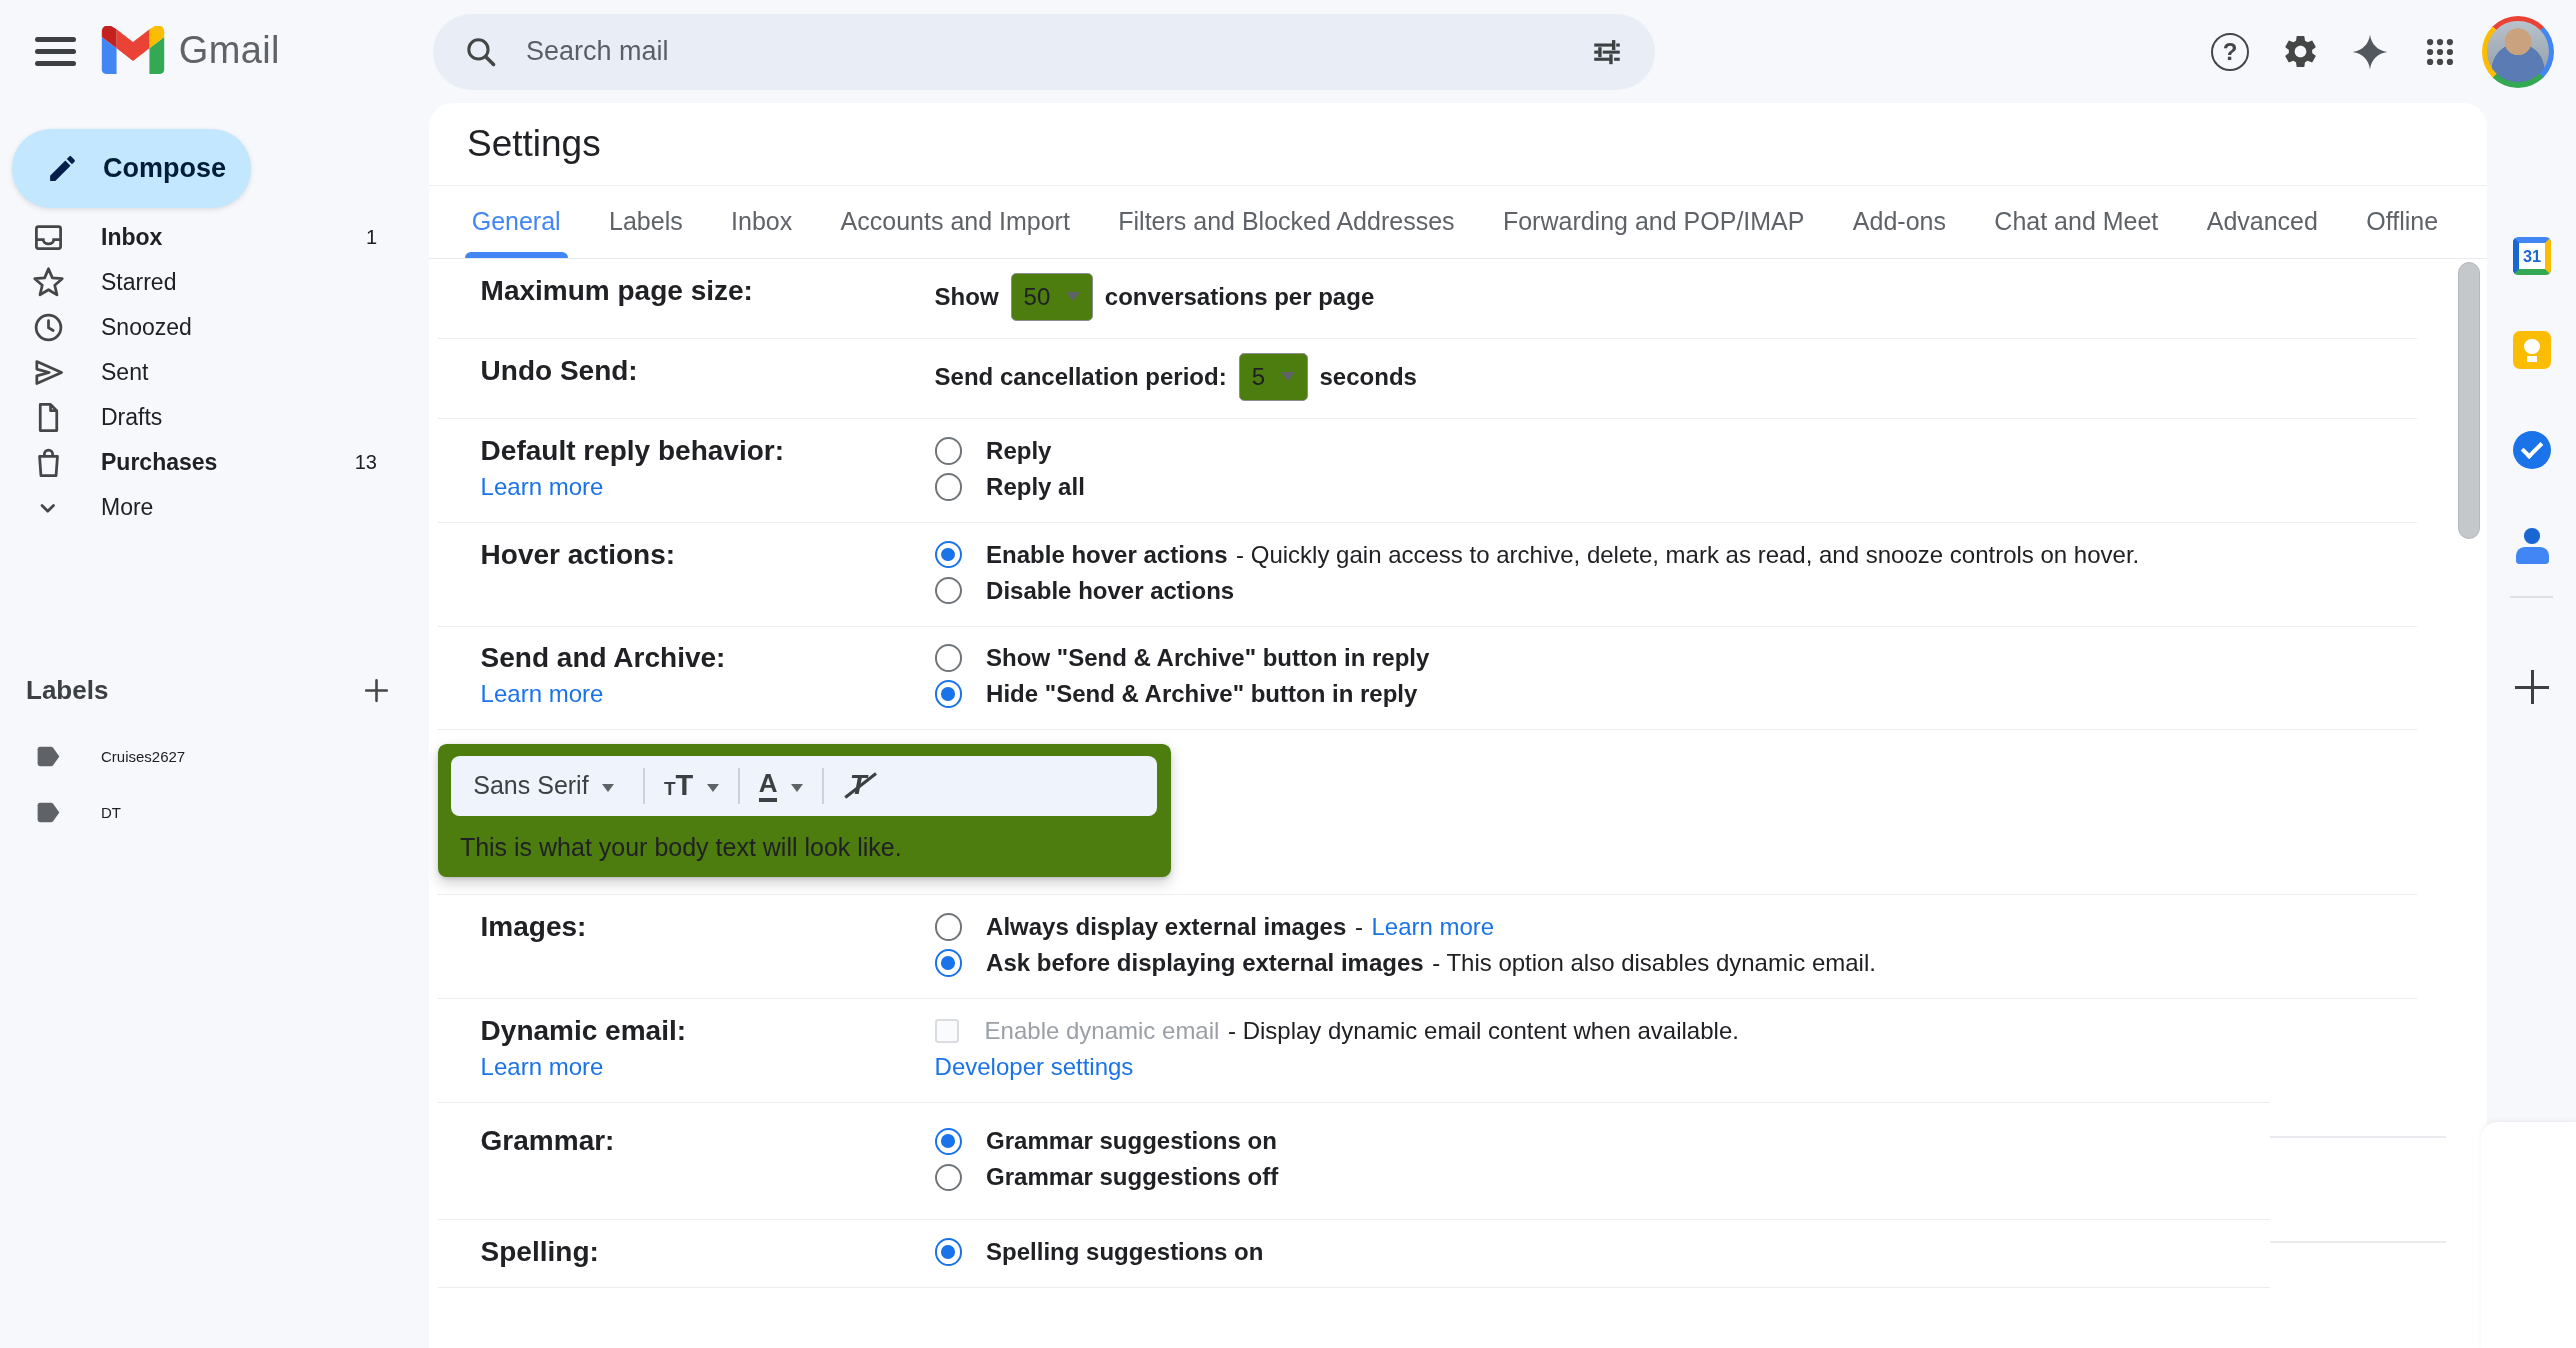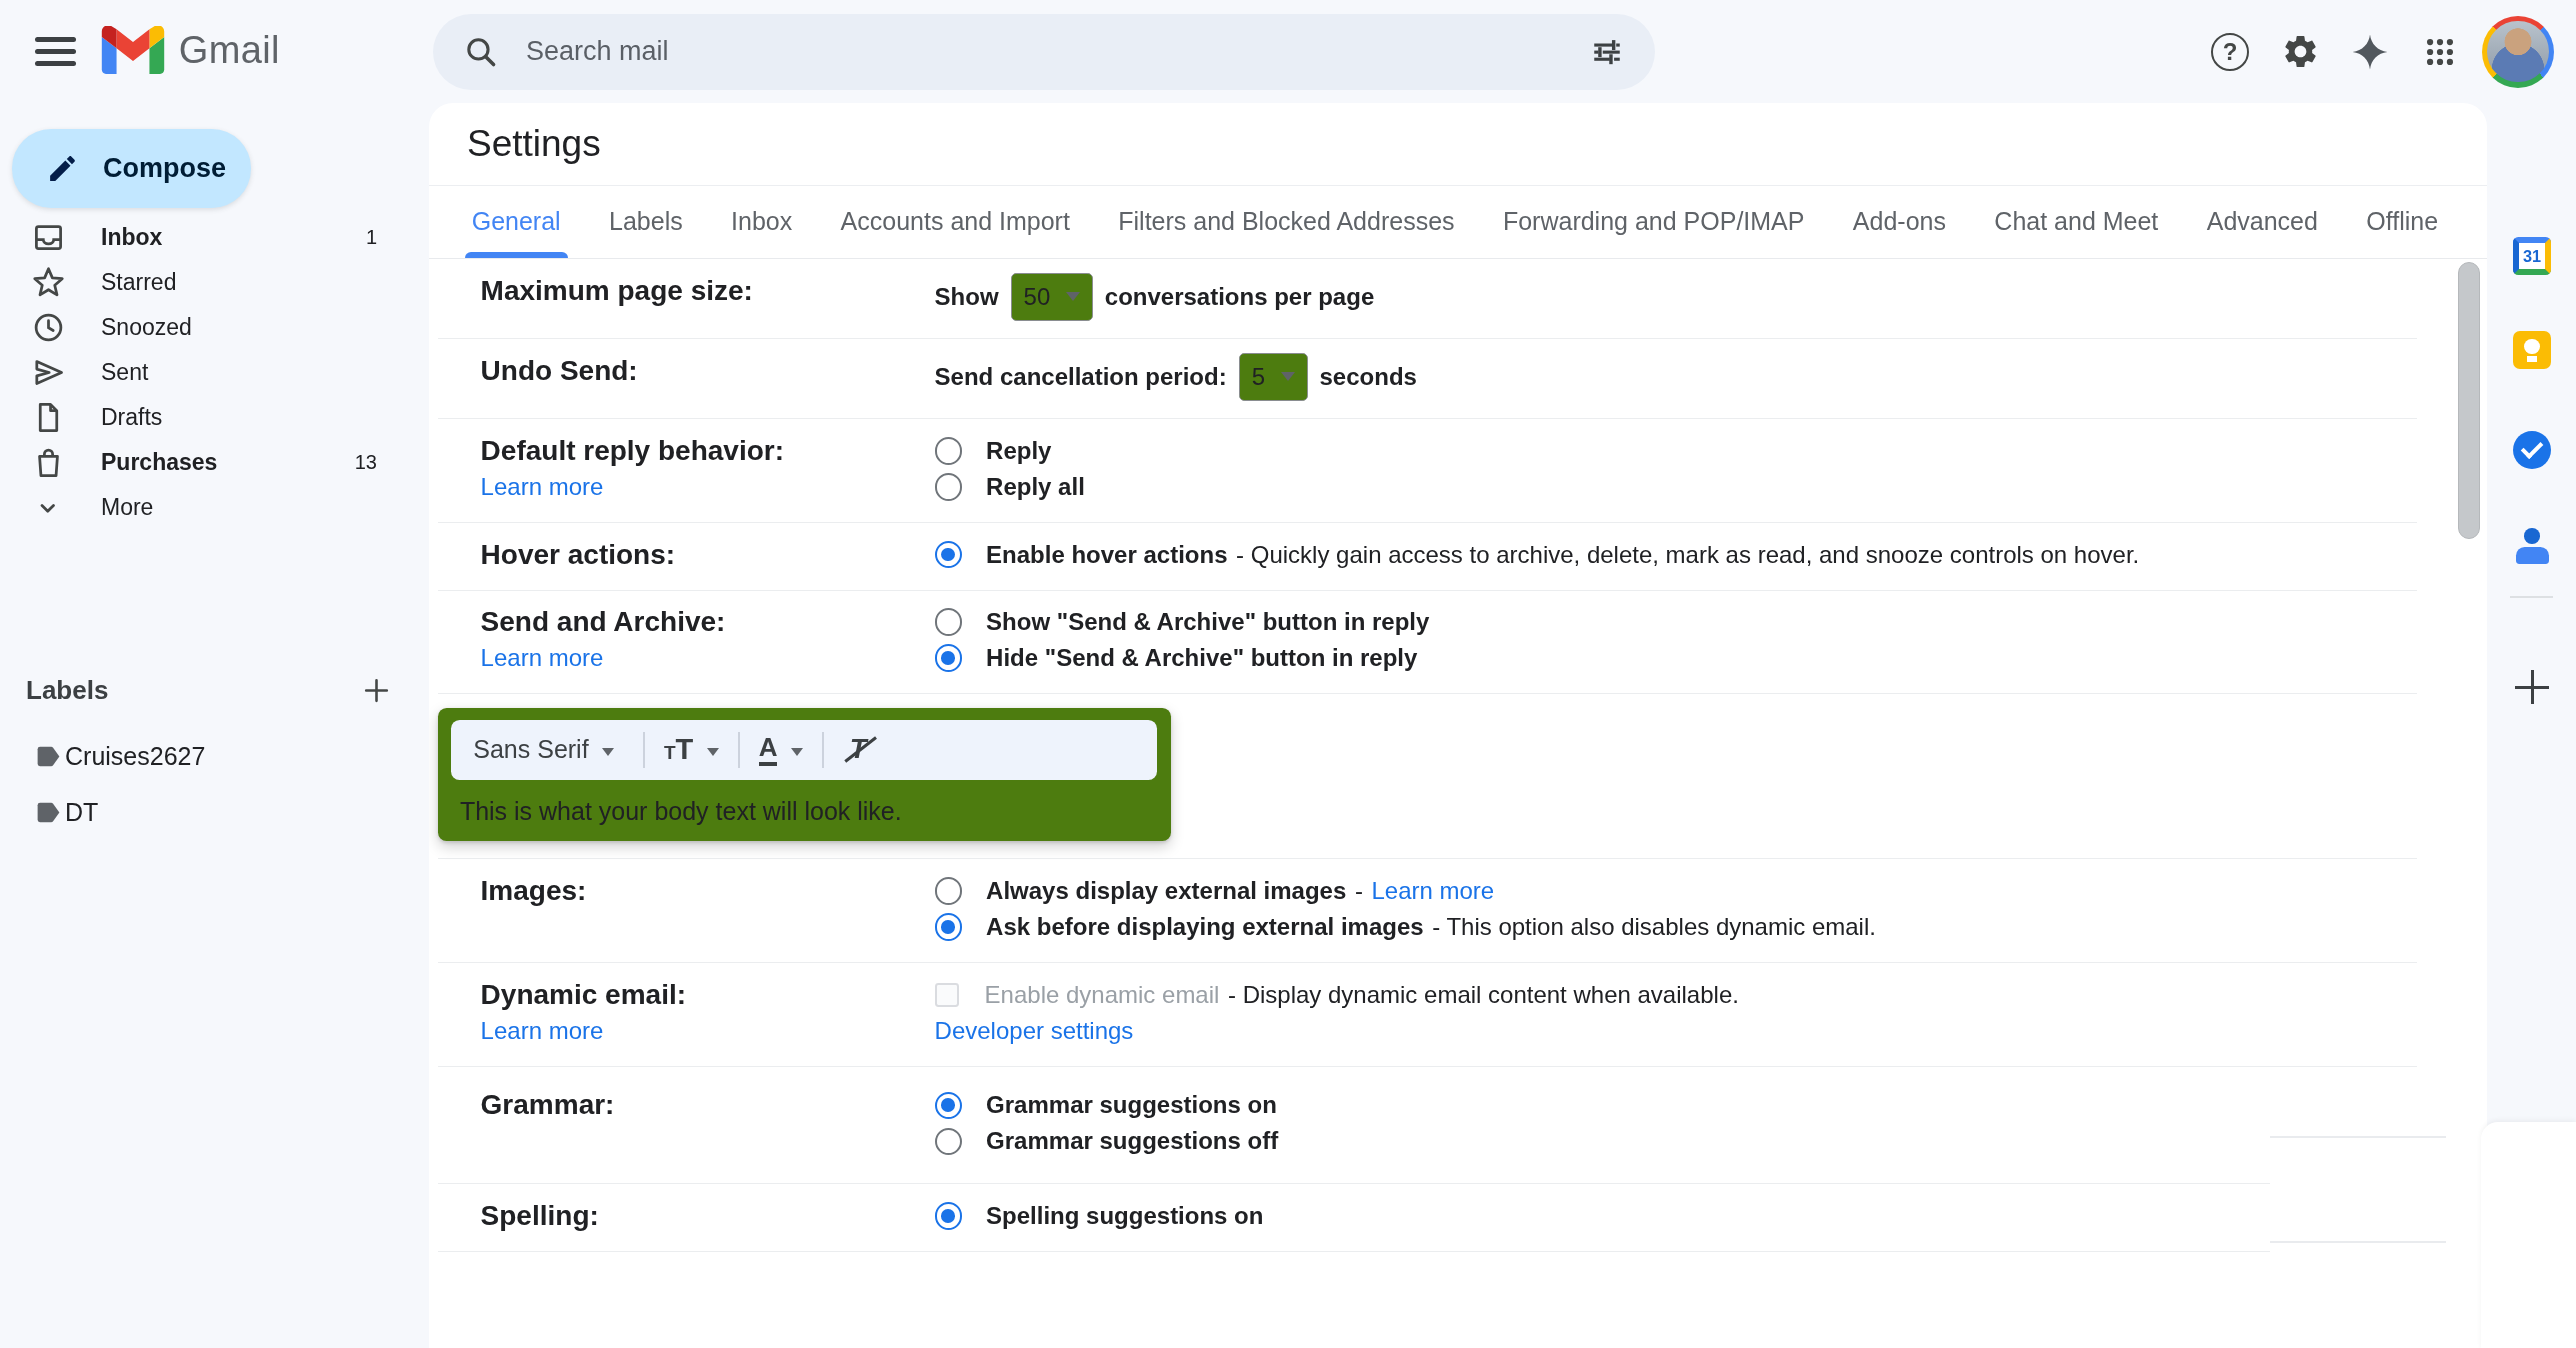--- a/index.html
+++ b/index.html
@@ -37,21 +37,21 @@
   .navitem .nicon { width:34px; display:flex; justify-content:center; }
   .navitem .nlabel { margin-left:36px; font-size:23px; color:#202124; flex:1; }
   .navitem .nlabel.bold { font-weight:700; }
   .navitem .ncount { font-size:20px; color:#202124; }
   .labels-head { position:absolute; top:568px; left:26px; right:34px; display:flex; align-items:center; justify-content:space-between; }
   .labels-title { font-size:26px; font-weight:700; color:#3c4043; }
   .plusbtn { width:38px; height:38px; display:flex; align-items:center; justify-content:center; cursor:pointer; }
   .labellist { position:absolute; top:625px; width:100%; }
   .labelitem { height:56px; display:flex; align-items:center; padding:0 34px 0 31px; cursor:pointer; }
   .labelitem .nicon { width:34px; display:flex; justify-content:center; }
-  .labelitem .nlabel { font-size:25px; color:#202124; }
+  .labelitem .nlabel { margin-left:36px; font-size:15px; color:#202124; }
 
   
   .card { position:absolute; left:429px; top:103px; width:2058px; height:1246px; background:#fff; border-radius:24px 24px 0 0; overflow:hidden; }
   .title-block { height:83px; display:flex; align-items:center; padding-left:38px; border-bottom:1.7px solid #eceef1; }
   .title { font-size:37px; color:#202124; }
   .tabsrow { height:73px; display:flex; align-items:flex-end; gap:45px; padding:0 34px 0 41px; border-bottom:1.7px solid #e8eaed; }
   .tab { position:relative; font-size:25px; color:#5f6368; padding:15.5px 1.7px 22px 1.7px; cursor:pointer; white-space:nowrap; }
   .tab.active { color:#4285f4; }
   .tab.active::after { content:""; position:absolute; left:-5.2px; right:-5.2px; bottom:0; height:6px; background:#4285f4; border-radius:6px 6px 0 0; }
 
@@ -370,20 +370,24 @@
 
     <div class="srow">
       <div class="lblcol">
           <div class="rowlabel">Hover actions:</div>
         </div>
       <div class="ctlcol">
         <div class="ctl-line">
             <span class="radio checked"></span>
             <span class="optname">Enable hover actions</span>
             <span class="optdesc">- Quickly gain access to archive, delete, mark as read, and snooze controls on hover.</span>
+          </div>
+        <div class="ctl-line">
+            <span class="radio"></span>
+            <span class="optname">Disable hover actions</span>
           </div>
       </div>
     </div>
 
     <div class="srow">
       <div class="lblcol">
         <div class="rowlabel">Send and Archive:</div>
         <div><a class="link">Learn more</a></div>
       </div>
       <div class="ctlcol">

